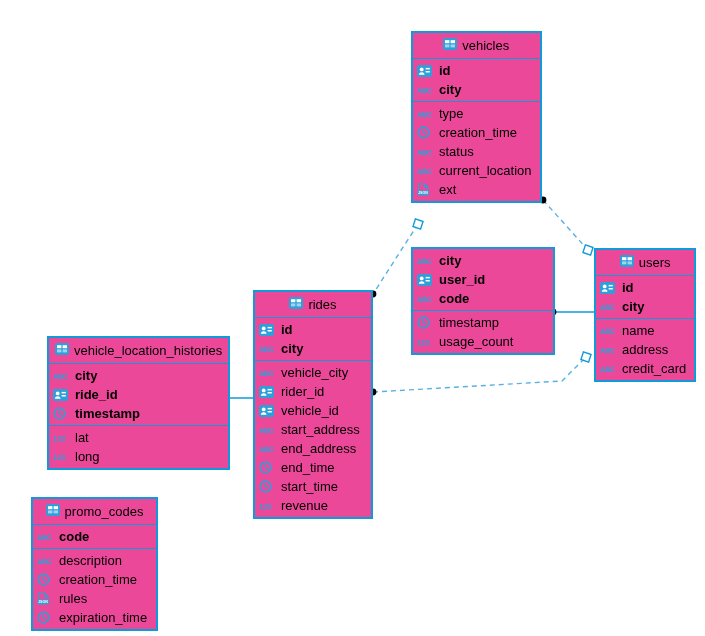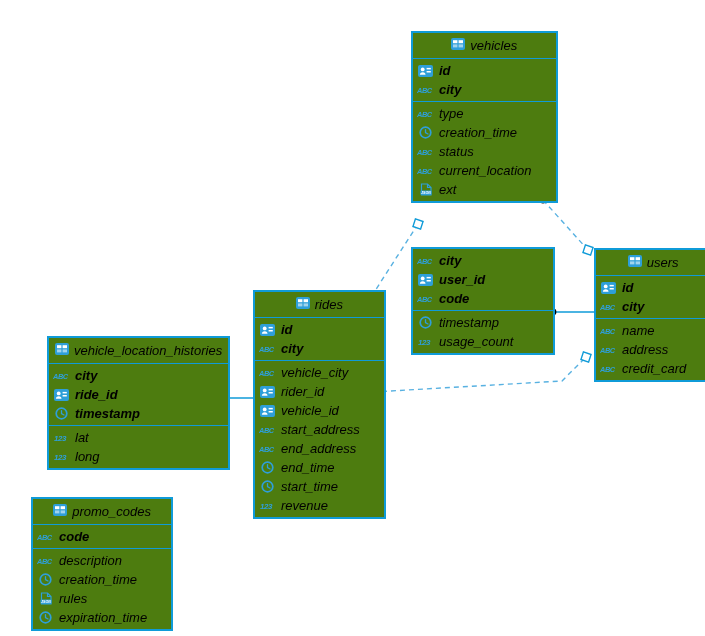--- a/index.html
+++ b/index.html
@@ -3,35 +3,35 @@
 <meta charset="utf-8">
 <style>
   html,body { margin:0; padding:0; background:#ffffff; }
   .canvas {
     position:relative; width:705px; height:636px; background:#fff;
     font-family:"Liberation Sans", sans-serif; color:#000; overflow:hidden;
     --blue:#0f9bd8; --icon-blue:#2e9fd9; --dash-blue:#58b1e1;
   }
   svg.links { position:absolute; left:0; top:0; width:705px; height:636px; }
   .tbl {
-    position:absolute; background:#4d7c0f; border:2px solid var(--blue);
-    font-size:13px; line-height:19px; box-sizing:border-box;font-style:italic;
+    position:absolute; background:#ec4899; border:2px solid var(--blue);
+    font-size:13px; line-height:19px; box-sizing:border-box;
   }
   .hdr {
     display:flex; align-items:center; justify-content:center; gap:5px;
     padding:3px 6px; border-bottom:1px solid var(--blue); white-space:nowrap;
   }
   .sec { padding:2px 0; }
   .sec.cols { border-top:1px solid var(--blue); }
   .row {
     display:flex; align-items:center; gap:5px; height:19px;
-    padding:0 24px 0 4px; white-space:nowrap;
+    padding:0 8px 0 4px; white-space:nowrap;
   }
   .sec.keys .row { font-weight:bold; }
-  .icon { width:17px; flex:none; display:flex; align-items:center; justify-content:center; }
+  .icon { width:17px; flex:none; display:flex; align-items:center; justify-content:flex-start; }
   .icon svg { display:block; }
 </style>
 </head>
 <body>
 
 <div class="canvas">
   <svg class="links" xmlns="http://www.w3.org/2000/svg" viewBox="0 0 705 636">
       <polyline points="543,200 588,250" fill="none" stroke="#58b1e1" stroke-width="1.4" stroke-dasharray="5 4"></polyline>
       <circle cx="543" cy="200" r="3.4" fill="#000000"></circle>
       <rect x="584" y="246" width="8" height="8" fill="#fff" stroke="#0f9bd8" stroke-width="1.4" transform="rotate(18 588 250)"></rect>

